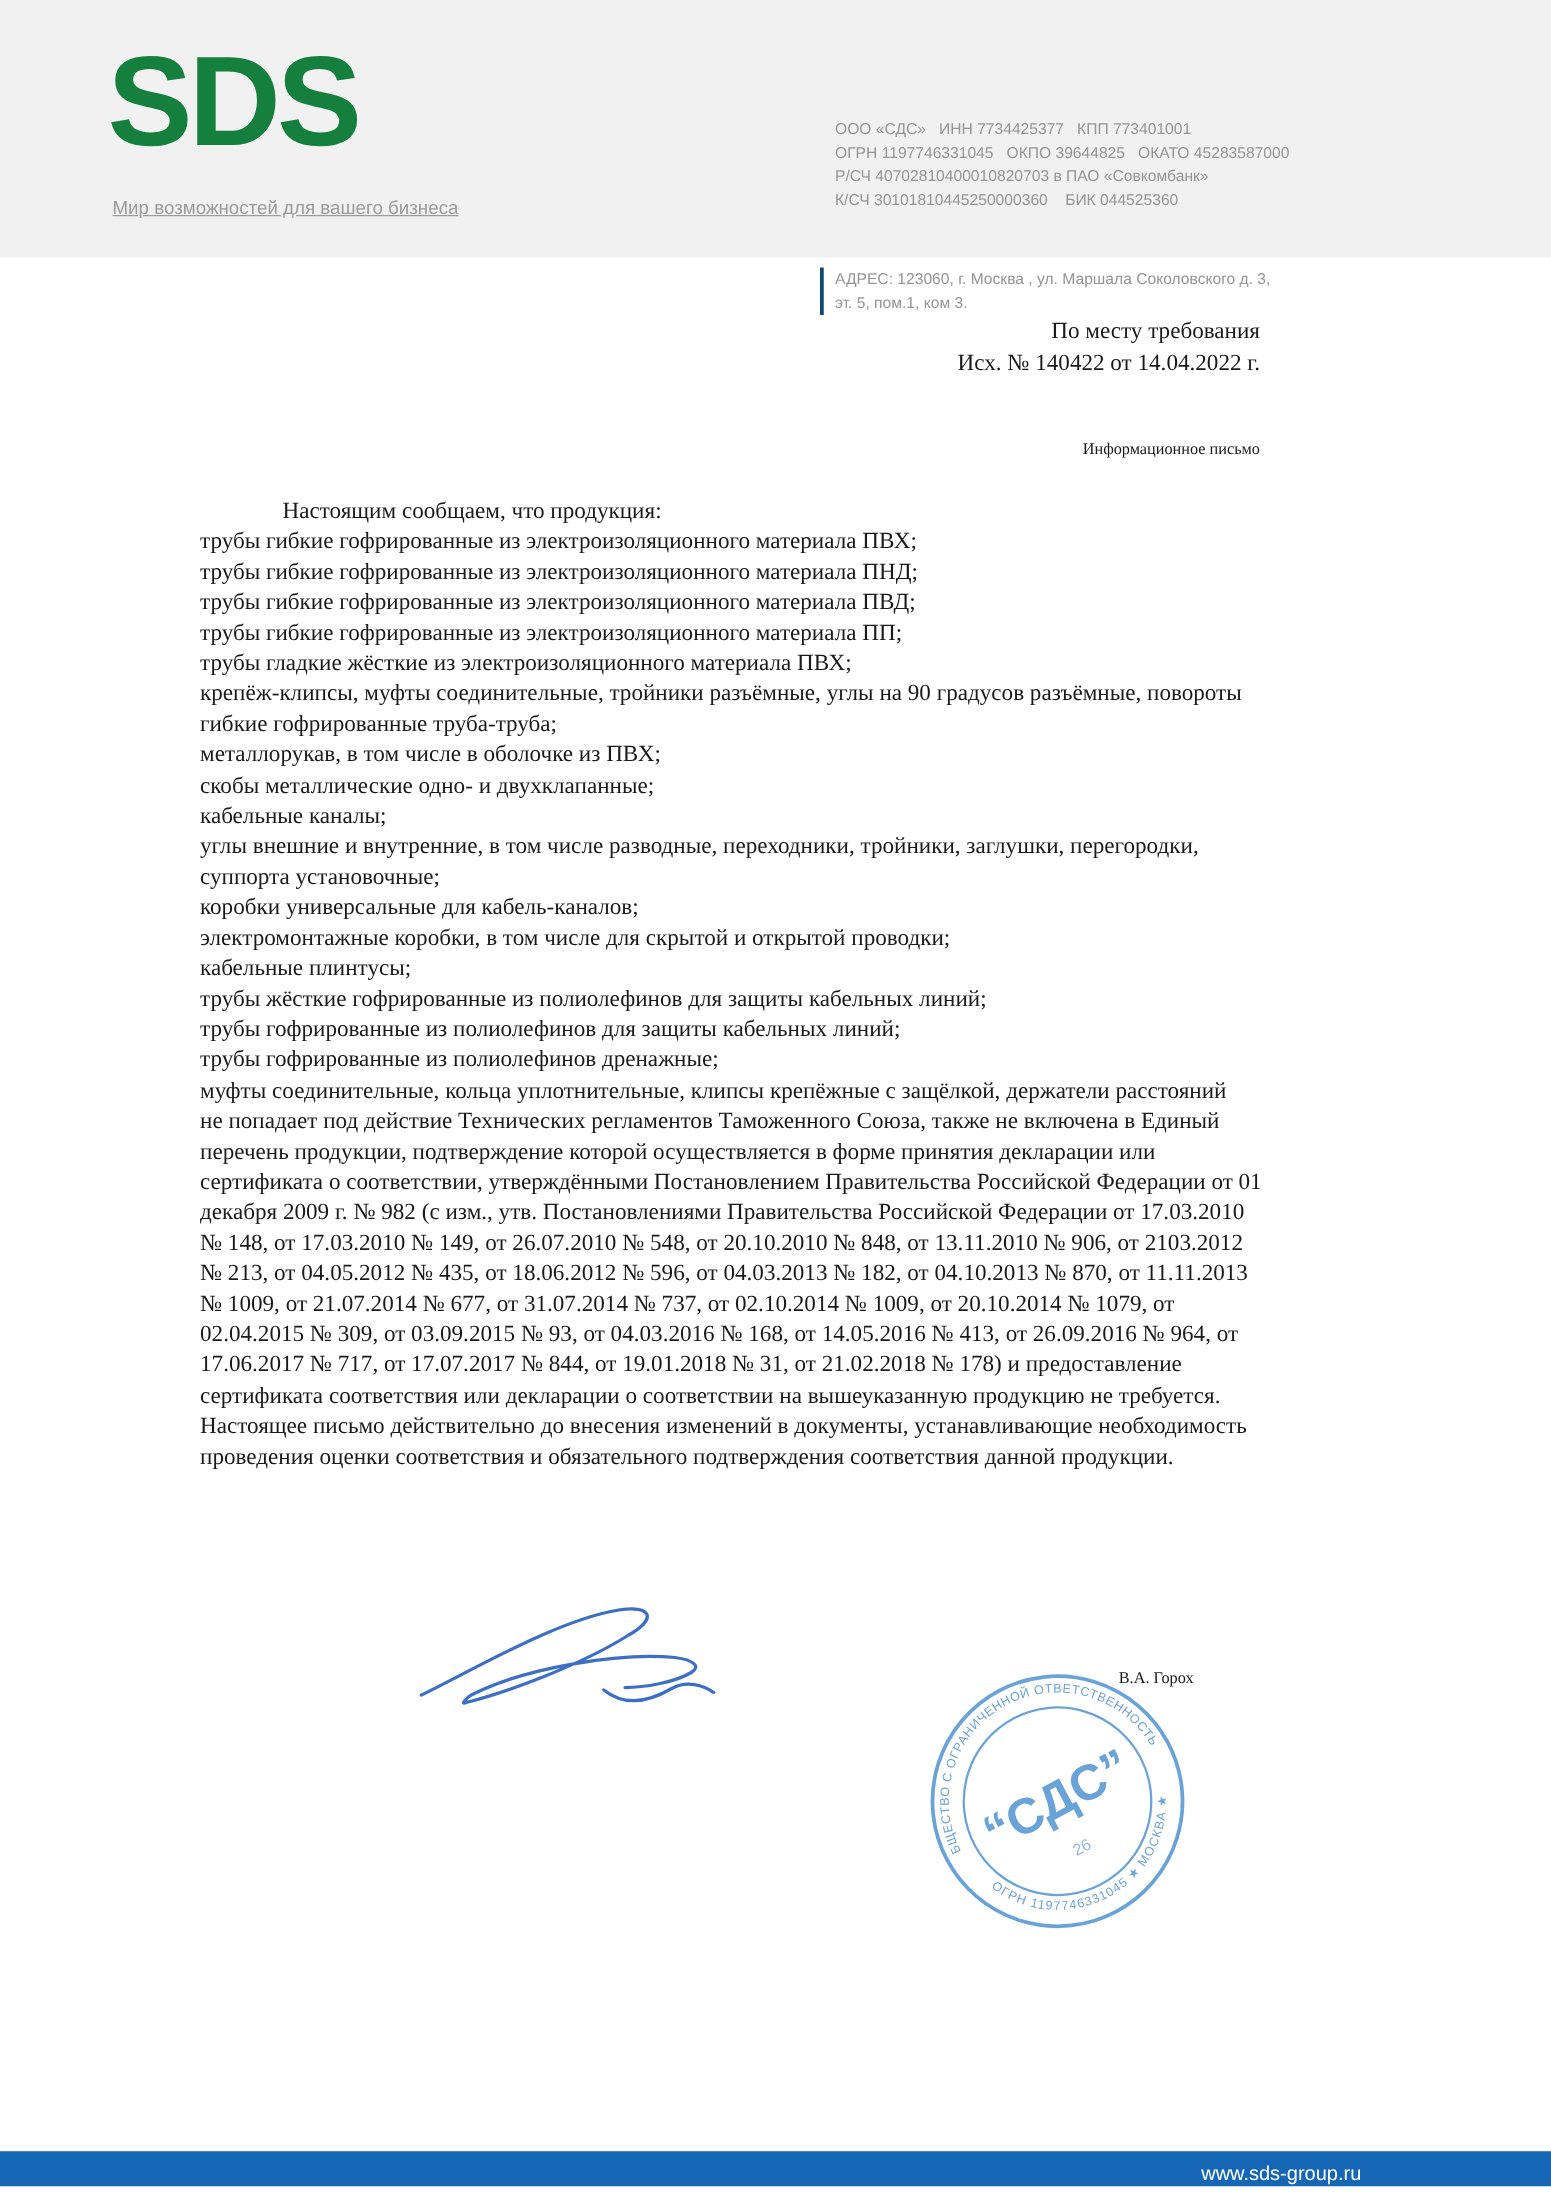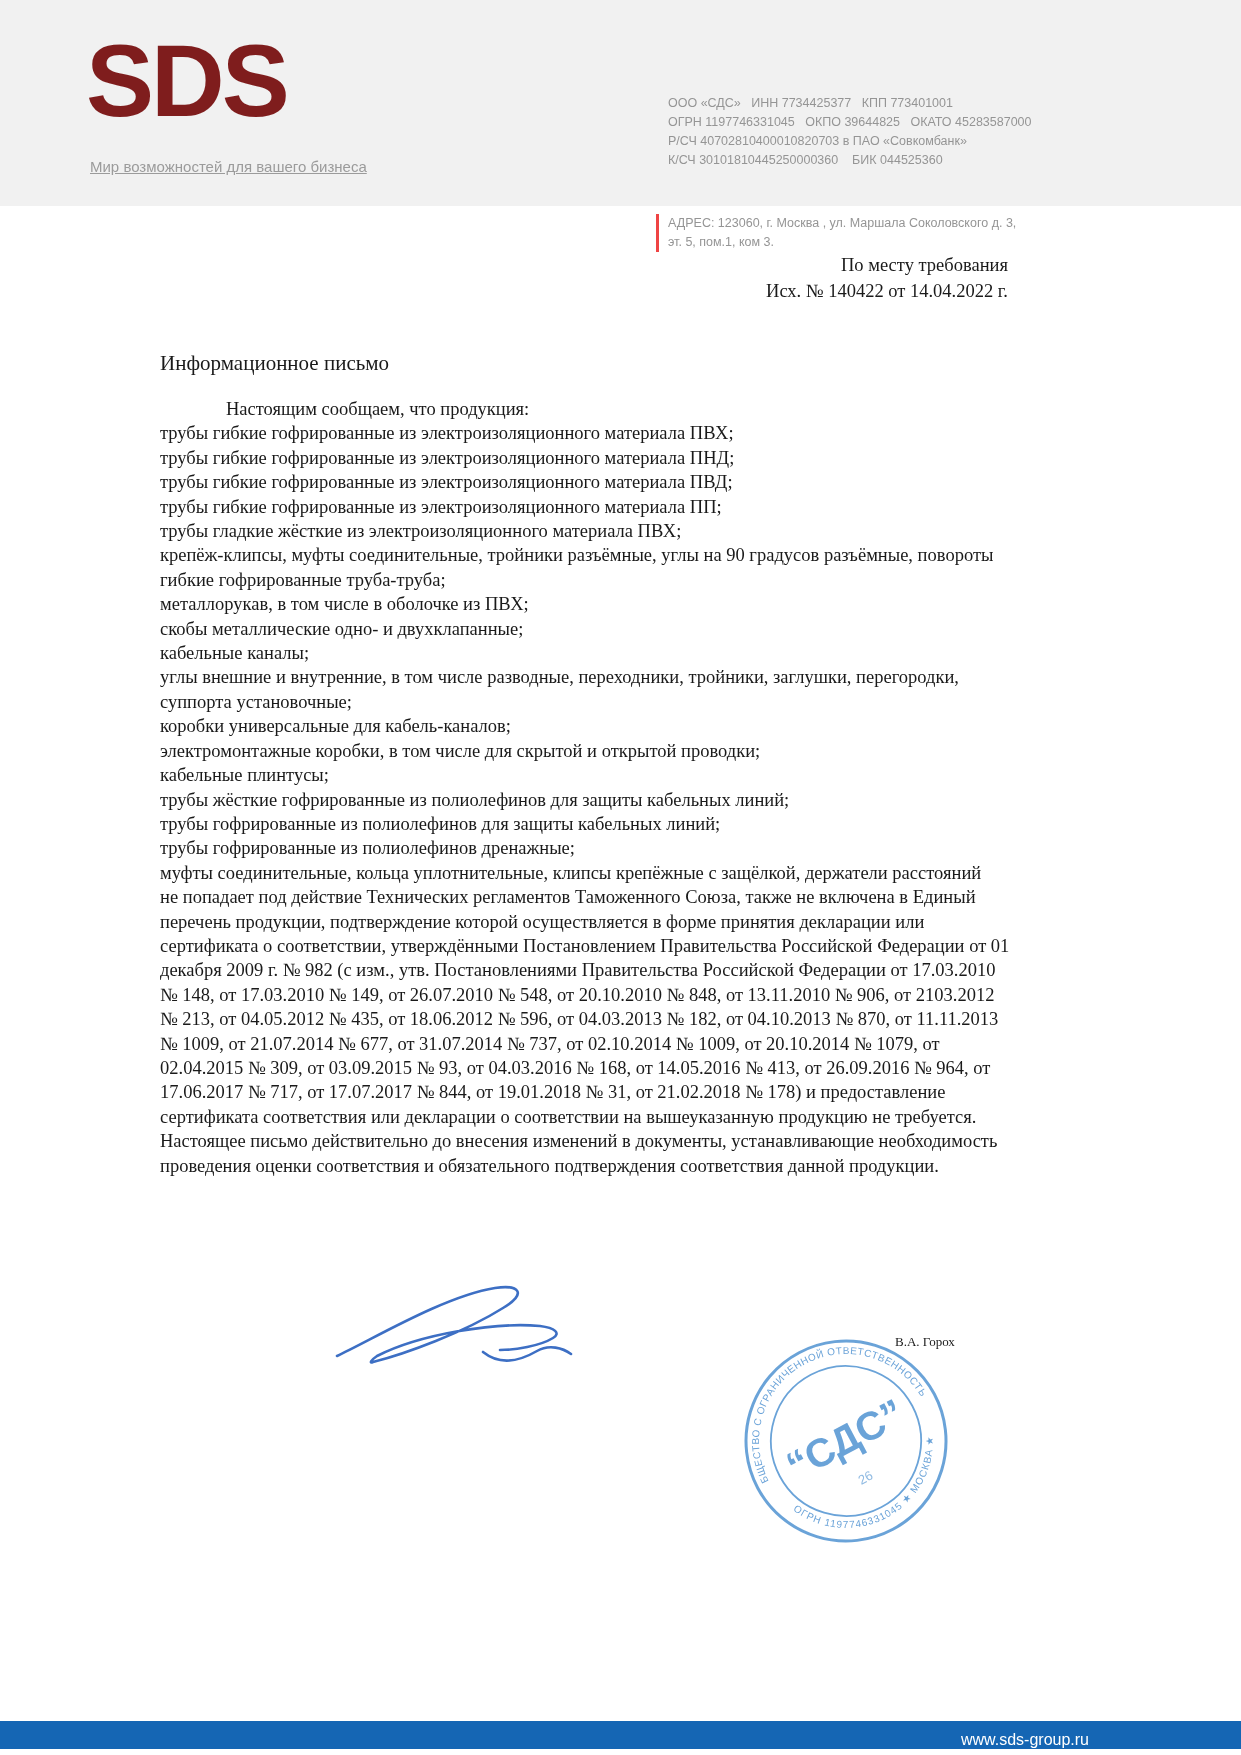--- a/index.html
+++ b/index.html
@@ -11,46 +11,46 @@
 
   
   .letterhead {
     position:absolute; top:0; left:0; width:1241px; height:206px;
     background:#f1f1f1;
   }
   .logo {
     position:absolute; left:86px; top:30px;
     font-family:"Liberation Sans", sans-serif;
     font-size:102px; font-weight:800; letter-spacing:-3px;
-    color:#7f1d1d; line-height:1;
+    color:#15803d; line-height:1;
   }
   .tagline {
     position:absolute; left:90px; top:158px;
     font-family:"Liberation Sans", sans-serif;
     font-size:15px; color:#9b9b9b;text-decoration:underline;
   }
   .company-info {
     position:absolute; left:668px; top:56px;
     font-family:"Liberation Sans", sans-serif;
     font-size:12.5px; color:#959595; line-height:19px;
     white-space:pre-wrap;
   }
   .company-info .req-lines div { white-space:pre-wrap; }
   .company-info .addr-lines {
-    margin-top:6px; border-left:3px solid #ef4444; padding-left:9px; margin-left:-12px;
+    margin-top:6px; border-left:3px solid #0c4a6e; padding-left:9px; margin-left:-12px;
   }
 
   
   .addressee-block {
     position:absolute; top:252px; left:160px; width:848px;
     text-align:right; font-size:18.5px; line-height:26px;
   }
   .letter-title {
     position:absolute; top:351px; left:160px; width:848px;
-    text-align:left; font-size:21px;
+    text-align:right; font-size:13px;
   }
   .letter-body {
     position:absolute; top:397px; left:160px; width:852px;
     font-size:18.5px; line-height:24.4px;
   }
   .intro { text-indent:66px; }
   .product-list div, .paragraphs div { margin:0; }
 
   
   .signature-block {

